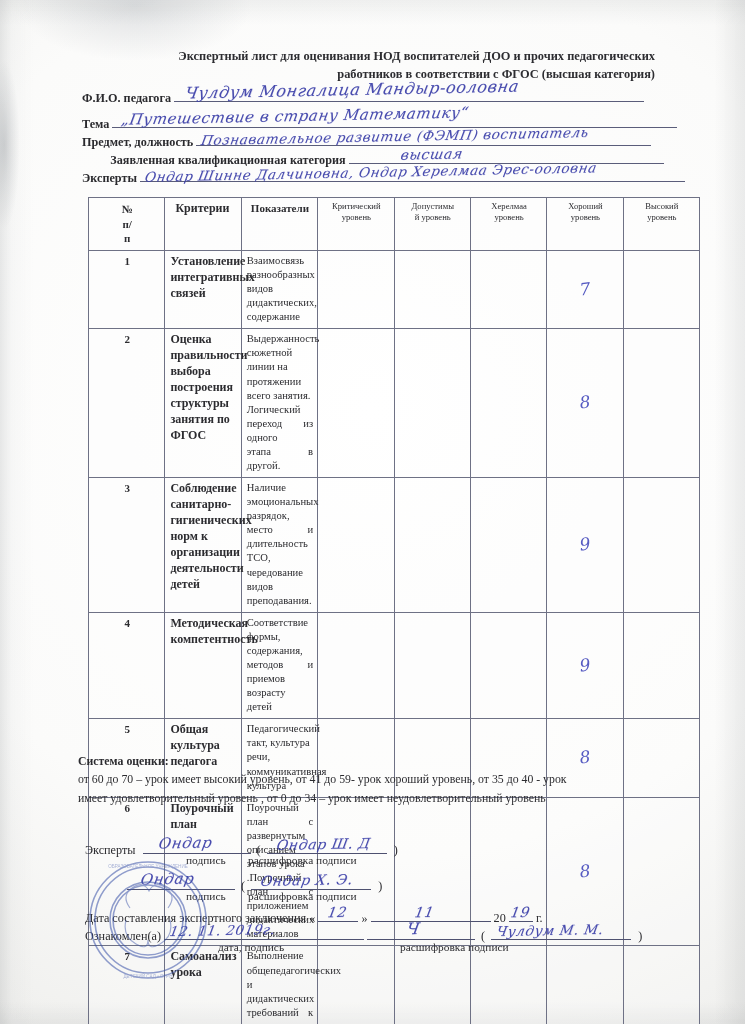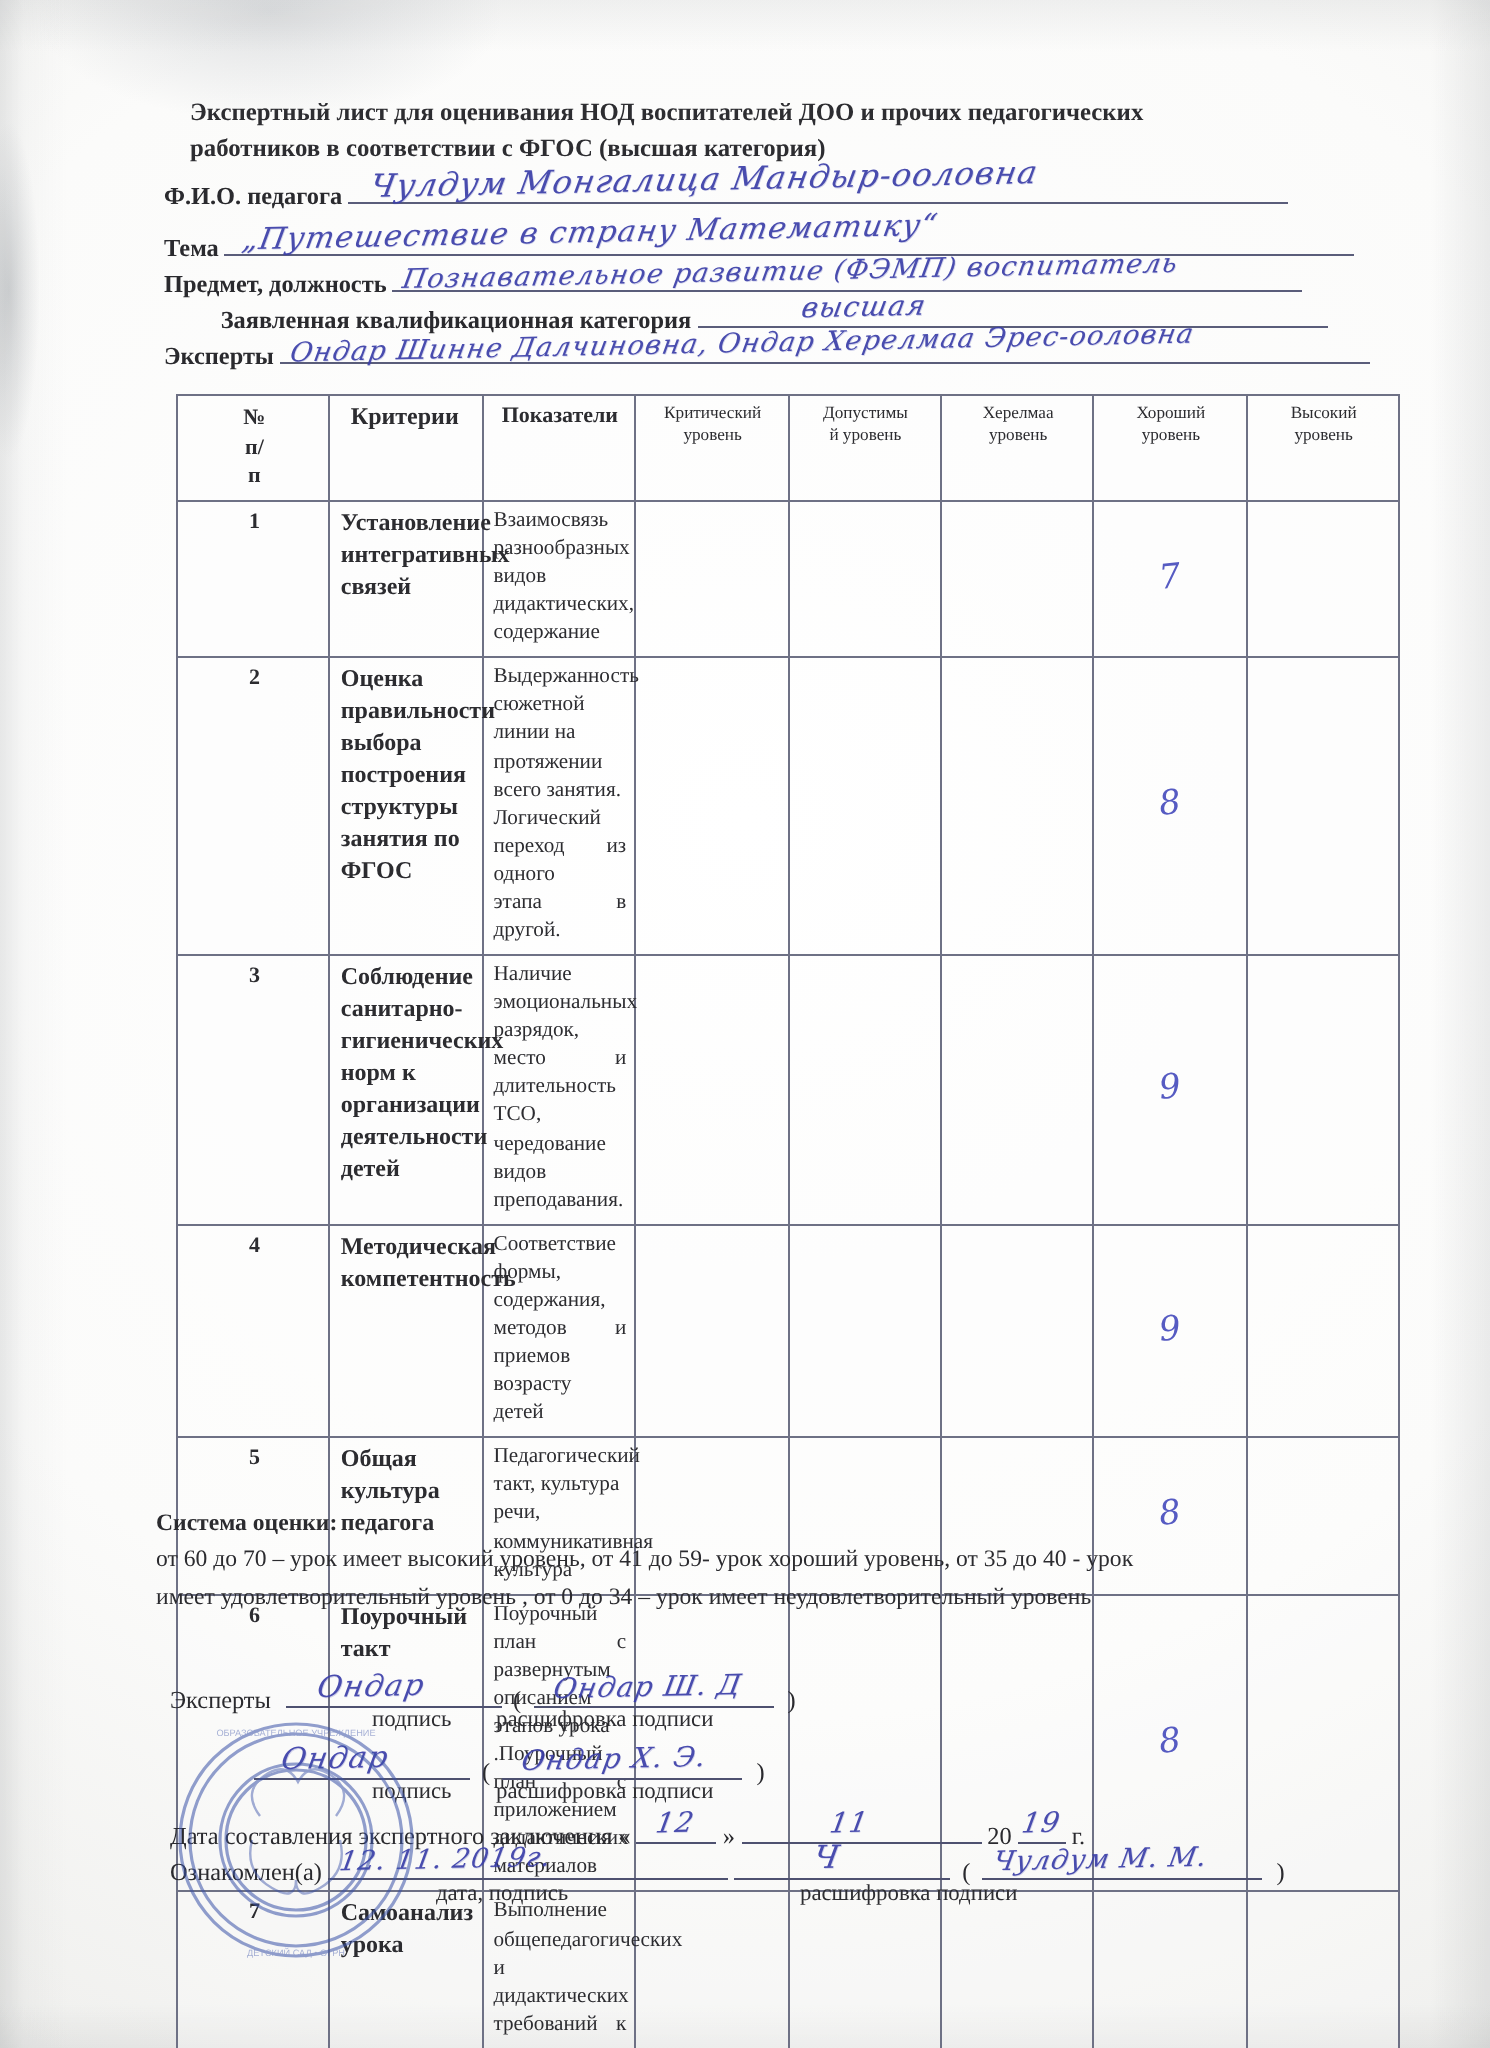--- a/index.html
+++ b/index.html
@@ -55,21 +55,21 @@
     z-index: 2;
     padding: 0;
   }
 
   
   .doc-title {
     position: absolute;
     left: 95px;
     top: 48px;
     width: 560px;
-    text-align: left;
+    text-align: right;
     font-weight: bold;
     font-size: 12.4px;
     line-height: 1.42;
     color: #2d2d31;
   }
 
   .field-row {
     position: absolute;
     left: 82px;
     width: 610px;
@@ -401,21 +401,21 @@
             </td>
             <td class="c-lvl">
               <span class="mark" style="top: 50%; margin-top: -12px;">8</span>
             </td>
             <td class="c-lvl c-lvl5">
               <span class="mark" style="top: 50%; margin-top: -12px;"></span>
             </td>
           </tr>
           <tr>
             <td class="c-num">6</td>
-            <td class="c-crit">Поурочный такт</td>
+            <td class="c-crit">Поурочный план</td>
             <td class="c-ind">
               <span class="ind-line">Поурочный  план  с  развернутым</span>
               <span class="ind-line">описанием     этапов     урока</span>
               <span class="ind-line">.Поурочный  план  с  приложением</span>
               <span class="ind-line">дидактических материалов</span>
             </td>
             <td class="c-lvl c-lvl1">
               <span class="mark" style="top: 50%; margin-top: -12px;"></span>
             </td>
             <td class="c-lvl c-lvl2">

